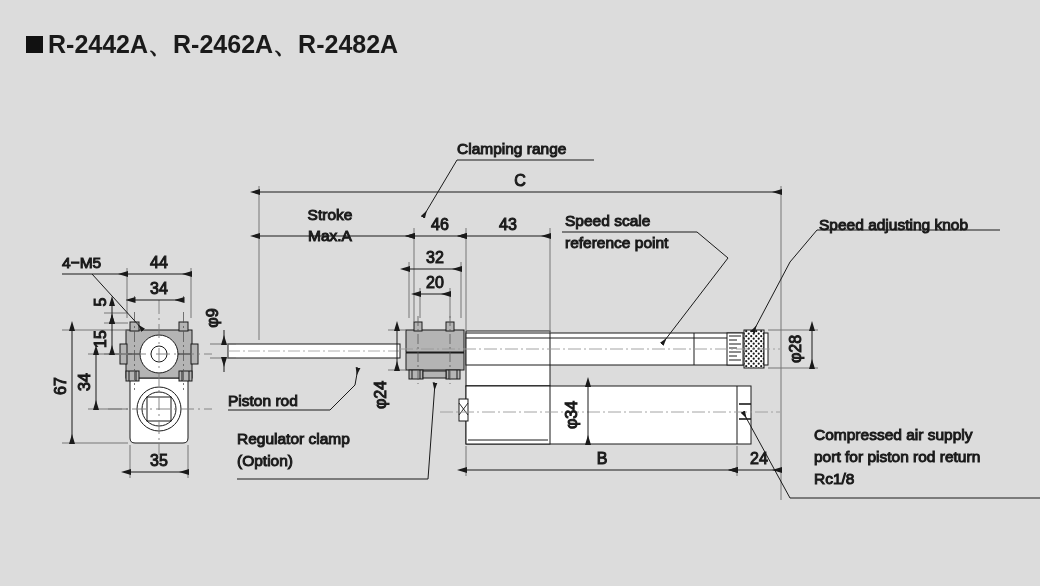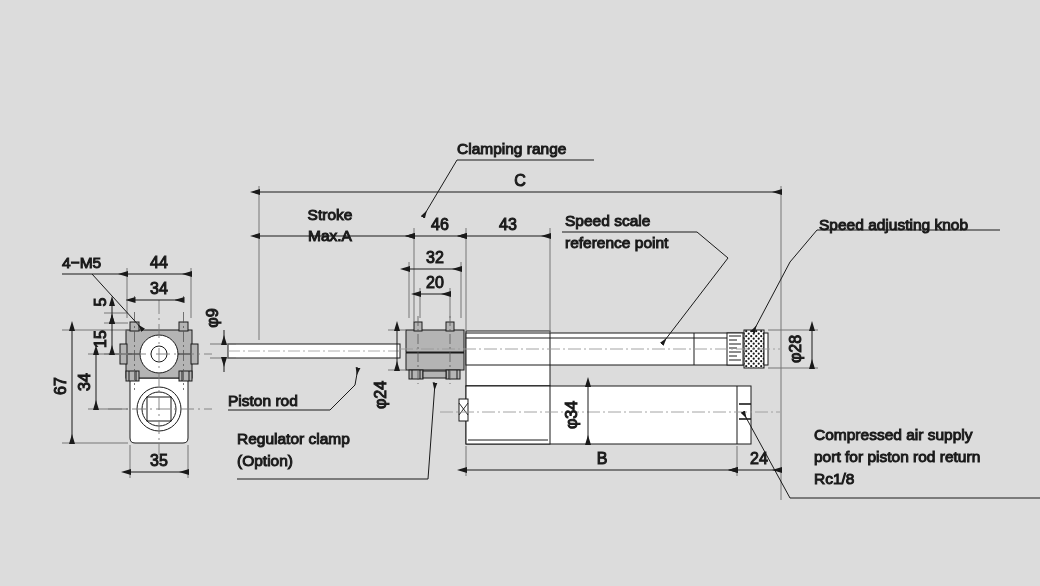--- a/index.html
+++ b/index.html
@@ -25,20 +25,24 @@
   svg{position:absolute;left:0;top:0;}
   text{font-family:"Liberation Sans", sans-serif;fill:#1a1a1a;}
   .lbl{font-size:15.5px;}
   .dim{font-size:16px;}
 </style>
 </head>
 <body>
 
 <div id="root">
 
+  <div id="title">
+    <span class="sq"></span>
+    <span>R-2442A、R-2462A、R-2482A</span>
+  </div>
 
   <svg width="1040" height="586">
     <defs>
       <marker id="ar" markerWidth="10" markerHeight="8" refX="9" refY="4" orient="auto" markerUnits="userSpaceOnUse">
         <path d="M0,4 L10,1 L10,7 Z" fill="#1a1a1a"></path>
       </marker>
       <marker id="arS" markerWidth="8" markerHeight="6" refX="7.5" refY="3" orient="auto" markerUnits="userSpaceOnUse">
         <path d="M0,3 L8,0.6 L8,5.4 Z" fill="#1a1a1a"></path>
       </marker>
       <pattern id="knurl" width="5" height="5" patternUnits="userSpaceOnUse">

